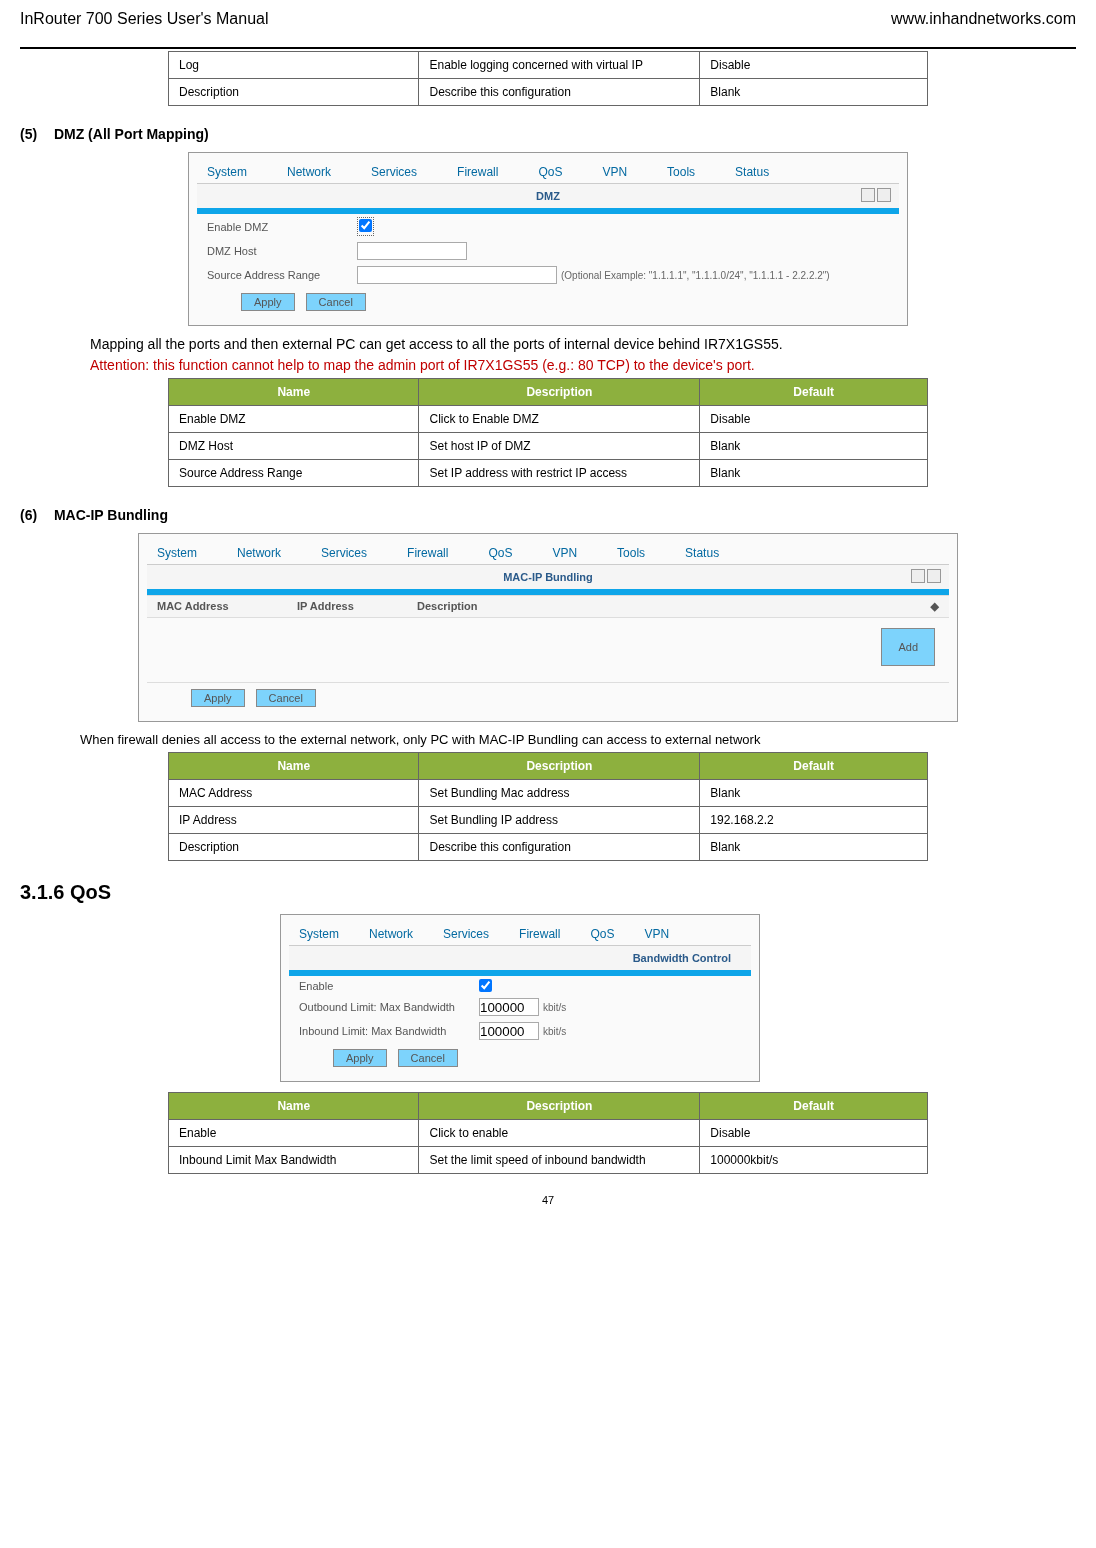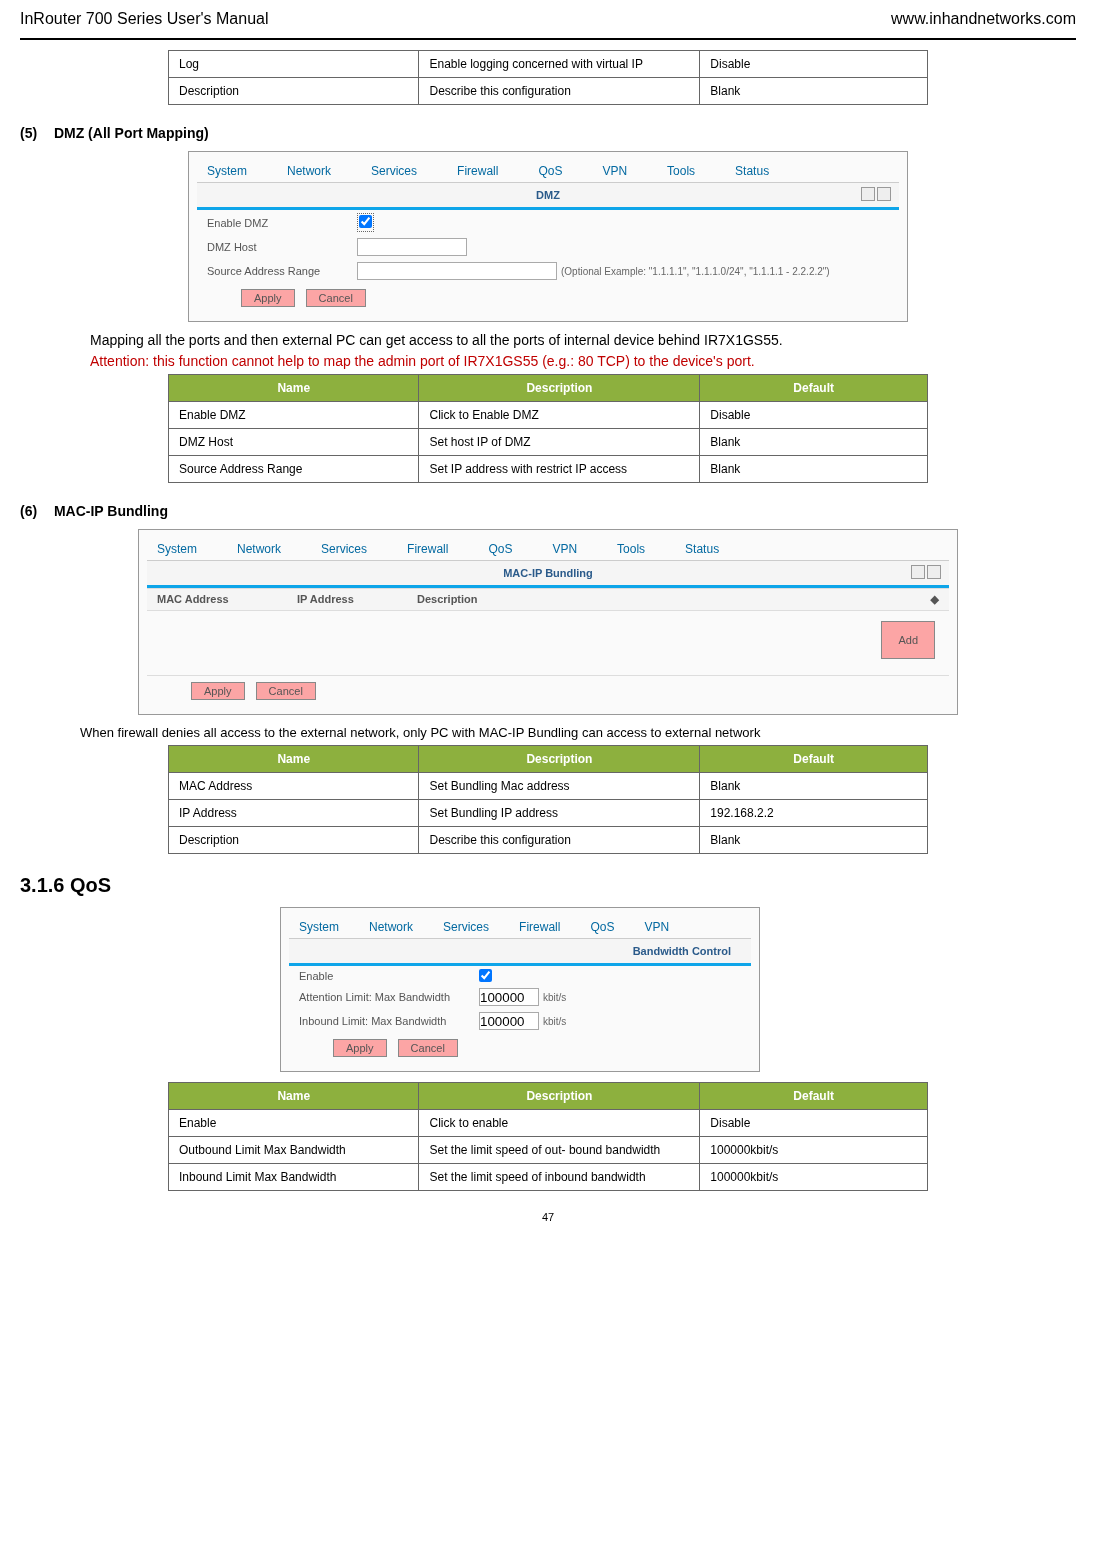--- a/index.html
+++ b/index.html
@@ -1,34 +1,34 @@
 <!DOCTYPE html>
 <html><head>
   <meta charset="utf-8">
   <style>
     * { margin: 0; padding: 0; box-sizing: border-box; }
     body { font-family: Arial, sans-serif; font-size: 13px; color: #000; width: 1096px; background: #fff; padding: 10px 20px; }
-    .header { display: flex; justify-content: space-between; font-size: 16px; padding-bottom: 10px; border-bottom: 2px double #000; margin-bottom: 10px; }
+    .header { display: flex; justify-content: space-between; font-size: 16px; padding-bottom: 19px; border-bottom: 2px double #000; margin-bottom: 2px; }
     .param-table { border-collapse: collapse; width: 760px; margin: 0 auto 20px; }
     .param-table th, .param-table td { border: 1px solid #666; padding: 6px 10px; text-align: left; font-size: 12px; }
     .param-table th { background: #8DB03E; color: #fff; text-align: center; font-weight: bold; }
     .section-num { font-weight: bold; margin: 15px 0 10px; font-size: 14px; }
     .section-num .num { display: inline-block; width: 30px; }
     .prose { font-size: 14px; margin: 10px 0 5px 70px; }
     .attention { color: #C00000; font-size: 14px; margin: 0 0 5px 70px; }
     .screenshot { border: 1px solid #999; margin: 10px auto; background: #fafafa; padding: 8px; font-size: 11px; color: #555; }
     .nav-bar { display: flex; gap: 40px; padding: 4px 10px; font-size: 12px; justify-content: flex-start; }
     .nav-item { color: #0369a1; }
-    .panel-title { text-align: center; font-weight: bold; color: #2a5a8a; padding: 6px; border-top: 1px solid #ccc; border-bottom: 3px solid #0ea5e9; position: relative; background: #f5f5f5; }
+    .panel-title { text-align: center; font-weight: bold; color: #2a5a8a; padding: 6px; border-top: 1px solid #ccc; border-bottom: 6px solid #0ea5e9; position: relative; background: #f5f5f5; }
     .panel-icons { position: absolute; right: 8px; top: 4px; display: flex; gap: 2px; }
     .panel-icon-box { border: 1px solid #999; width: 14px; height: 14px; background: #eee; }
     .form-row { display: flex; align-items: center; padding: 3px 10px; }
     .form-label { width: 150px; font-size: 11px; }
     .form-input { border: 1px solid #aaa; background: #fff; height: 18px; }
-    .btn { border: 1px solid #888; background: #fca5a5; padding: 2px 12px; font-size: 11px; margin: 6px 4px; display: inline-block; }
+    .btn { border: 1px solid #888; background: #7dd3fc; padding: 2px 12px; font-size: 11px; margin: 6px 4px; display: inline-block; }
     .mac-table-header { display: flex; font-size: 11px; font-weight: bold; padding: 4px 10px; gap: 30px; border-top: 1px solid #ddd; border-bottom: 1px solid #ddd; background: #f5f5f5; }
     .mac-row { display: flex; padding: 3px 10px; gap: 10px; align-items: center; }
     .h2 { font-size: 20px; font-weight: bold; margin: 20px 0 10px; }
     .pagenum { text-align: center; font-size: 11px; margin-top: 20px; }
     .add-btn-row { text-align: right; padding: 4px 10px; }
     .hint { font-size: 10px; color: #666; margin-left: 4px; }
     .checkbox-dotted { border: 1px dotted #666; padding: 1px; display: inline-block; }
   </style>
 </head>
 <body>
@@ -202,21 +202,21 @@
     <span class="nav-item">VPN</span>
   </div>
   <div class="panel-title" style="text-align:right;padding-right:20px;">
     <span>Bandwidth Control</span>
   </div>
   <div class="form-row">
     <span class="form-label" style="width:180px;">Enable</span>
     <input type="checkbox" checked="" style="">
   </div>
   <div class="form-row">
-    <span class="form-label" style="width:180px;">Attention Limit: Max Bandwidth</span>
+    <span class="form-label" style="width:180px;">Outbound Limit: Max Bandwidth</span>
     <input class="form-input" style="width: 60px;" value="100000">
     <span class="hint">kbit/s</span>
   </div>
   <div class="form-row">
     <span class="form-label" style="width:180px;">Inbound Limit: Max Bandwidth</span>
     <input class="form-input" style="width: 60px;" value="100000">
     <span class="hint">kbit/s</span>
   </div>
   <div style="padding-left:40px;">
     <span class="btn">Apply</span>
@@ -230,25 +230,20 @@
     <th style="width:33%">Name</th>
     <th style="width:37%">Description</th>
     <th>Default</th>
   </tr>
   <tr>
         <td>Enable</td>
         <td>Click to enable</td>
         <td>Disable</td>
       </tr>
   <tr>
-        <td>Outbound Limit Max Bandwidth</td>
-        <td style="text-align:justify;">Set the limit speed of out- bound bandwidth</td>
-        <td>100000kbit/s</td>
-      </tr>
-  <tr>
         <td>Inbound Limit Max Bandwidth</td>
         <td>Set the limit speed of inbound bandwidth</td>
         <td>100000kbit/s</td>
       </tr>
 </tbody>
   </table>
 
 <div class="pagenum">47</div>
 
 </body></html>

